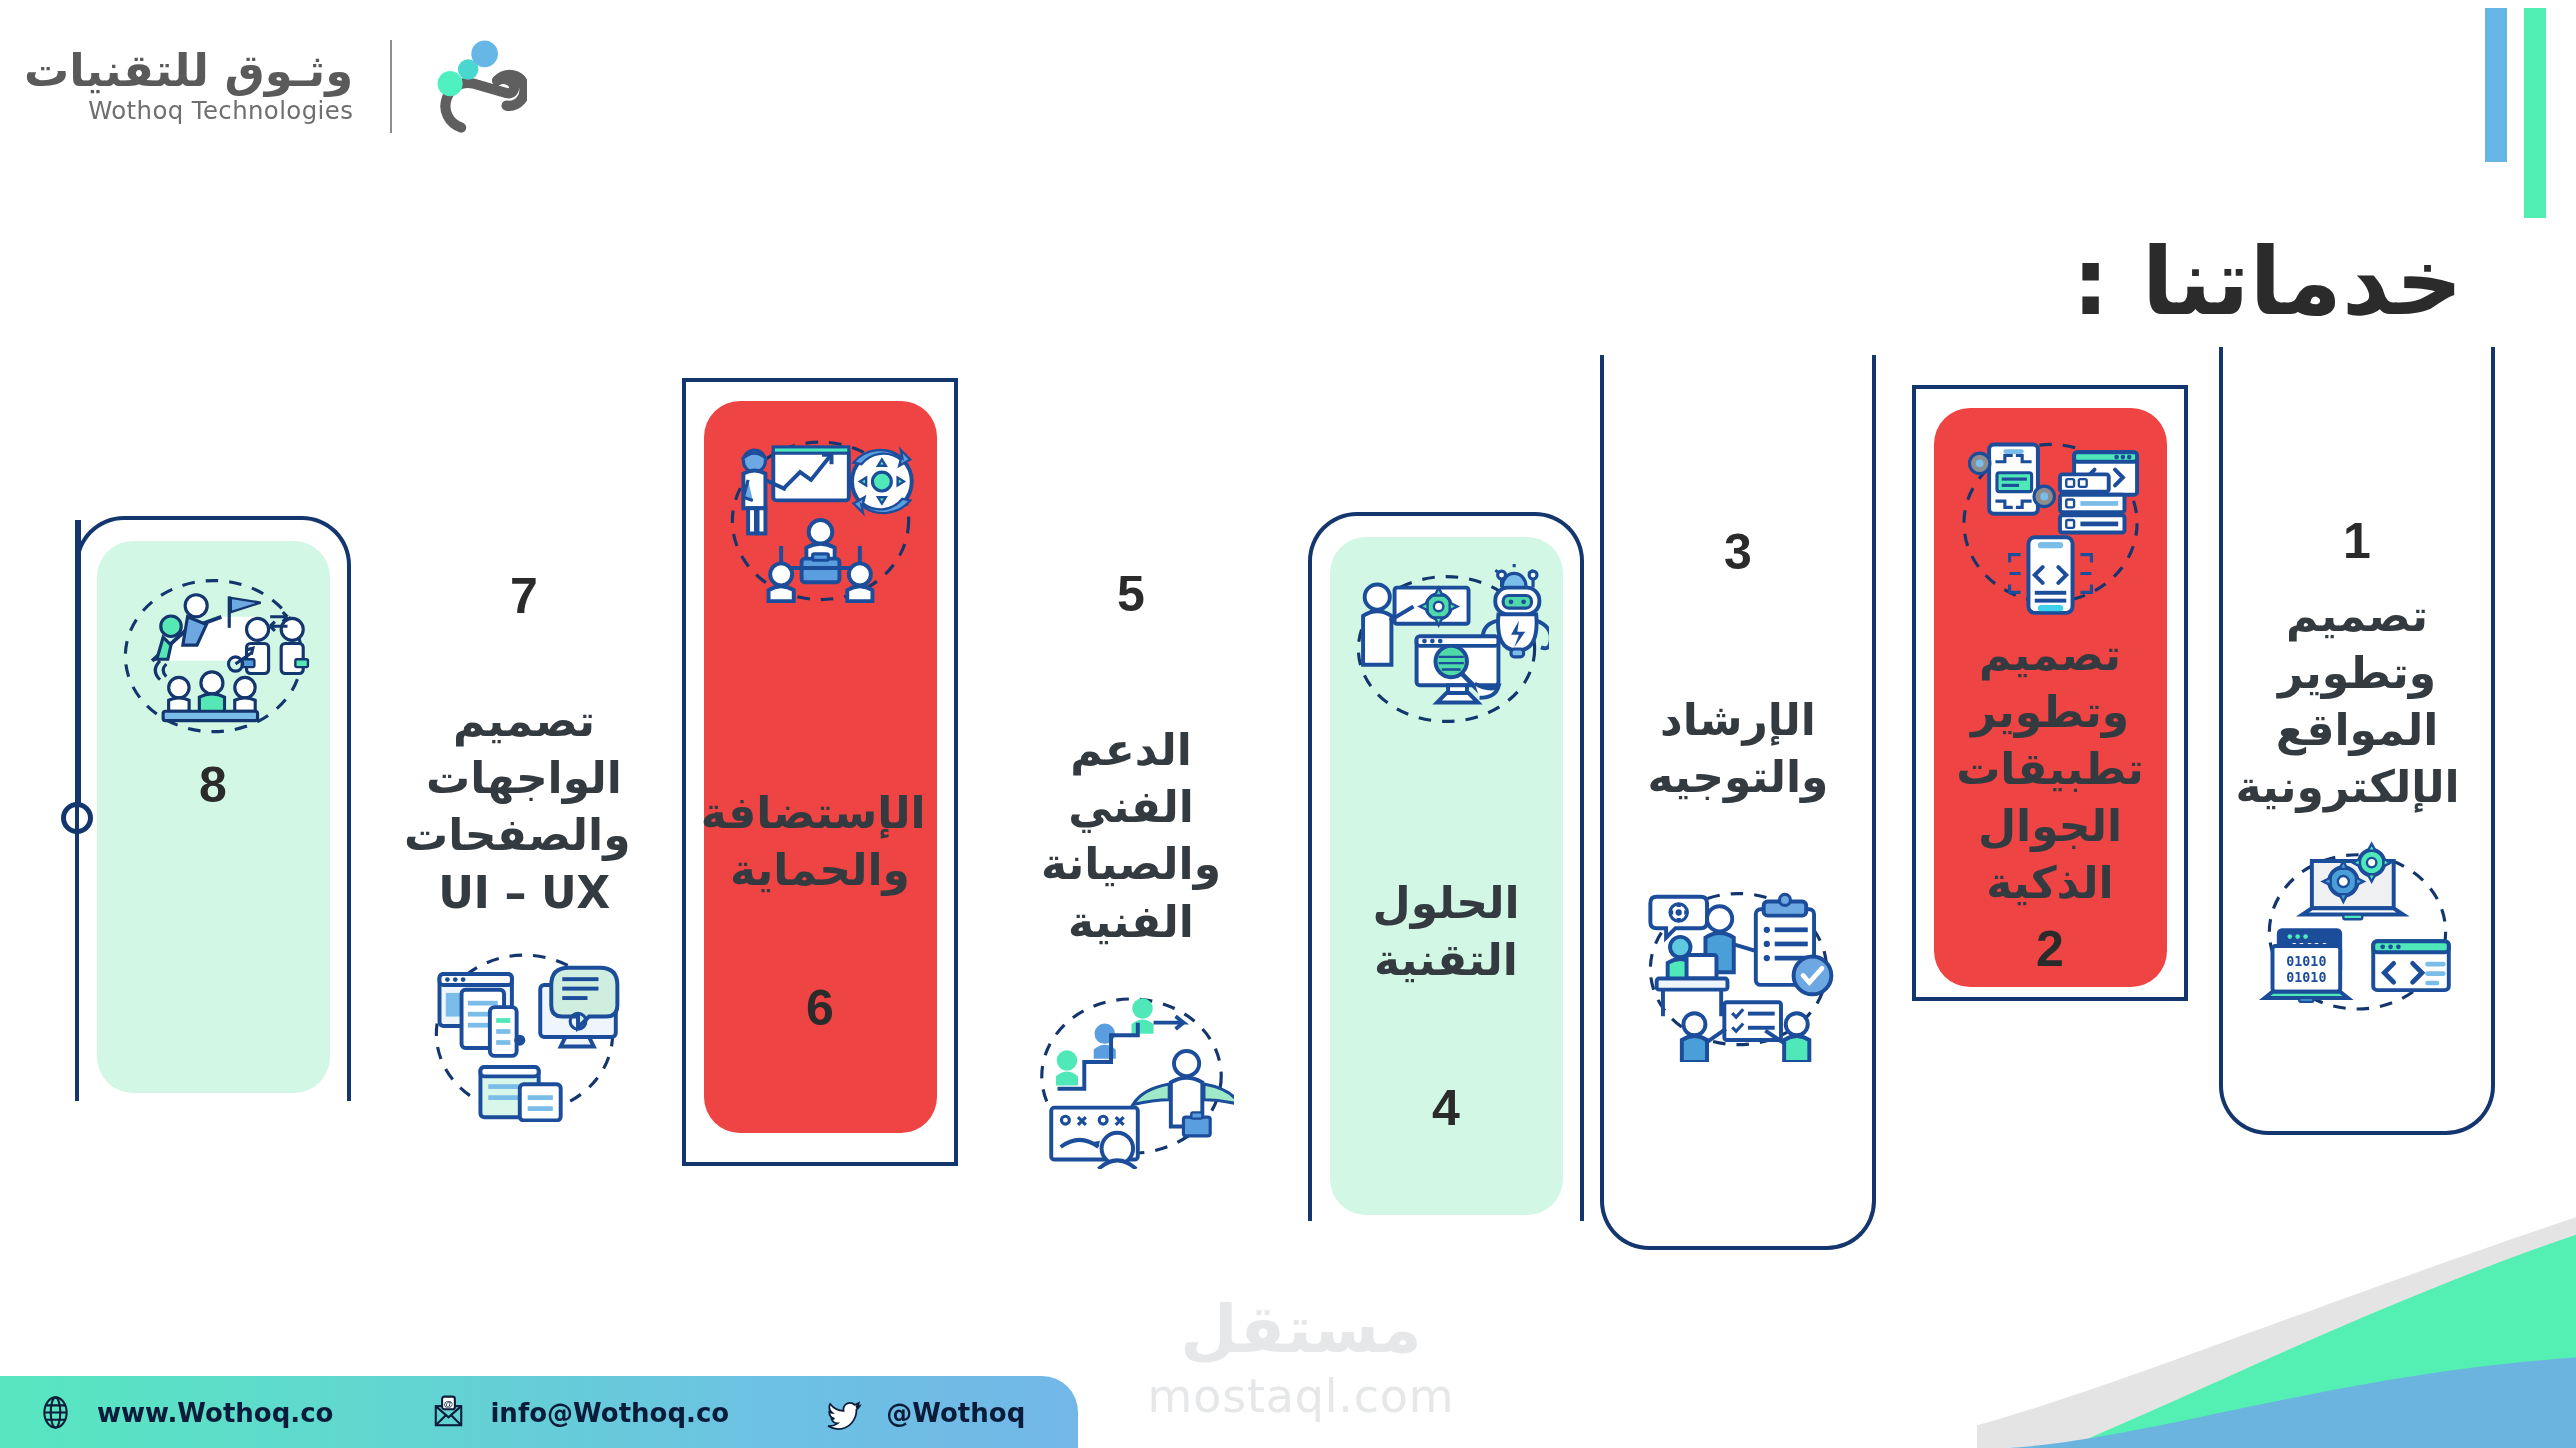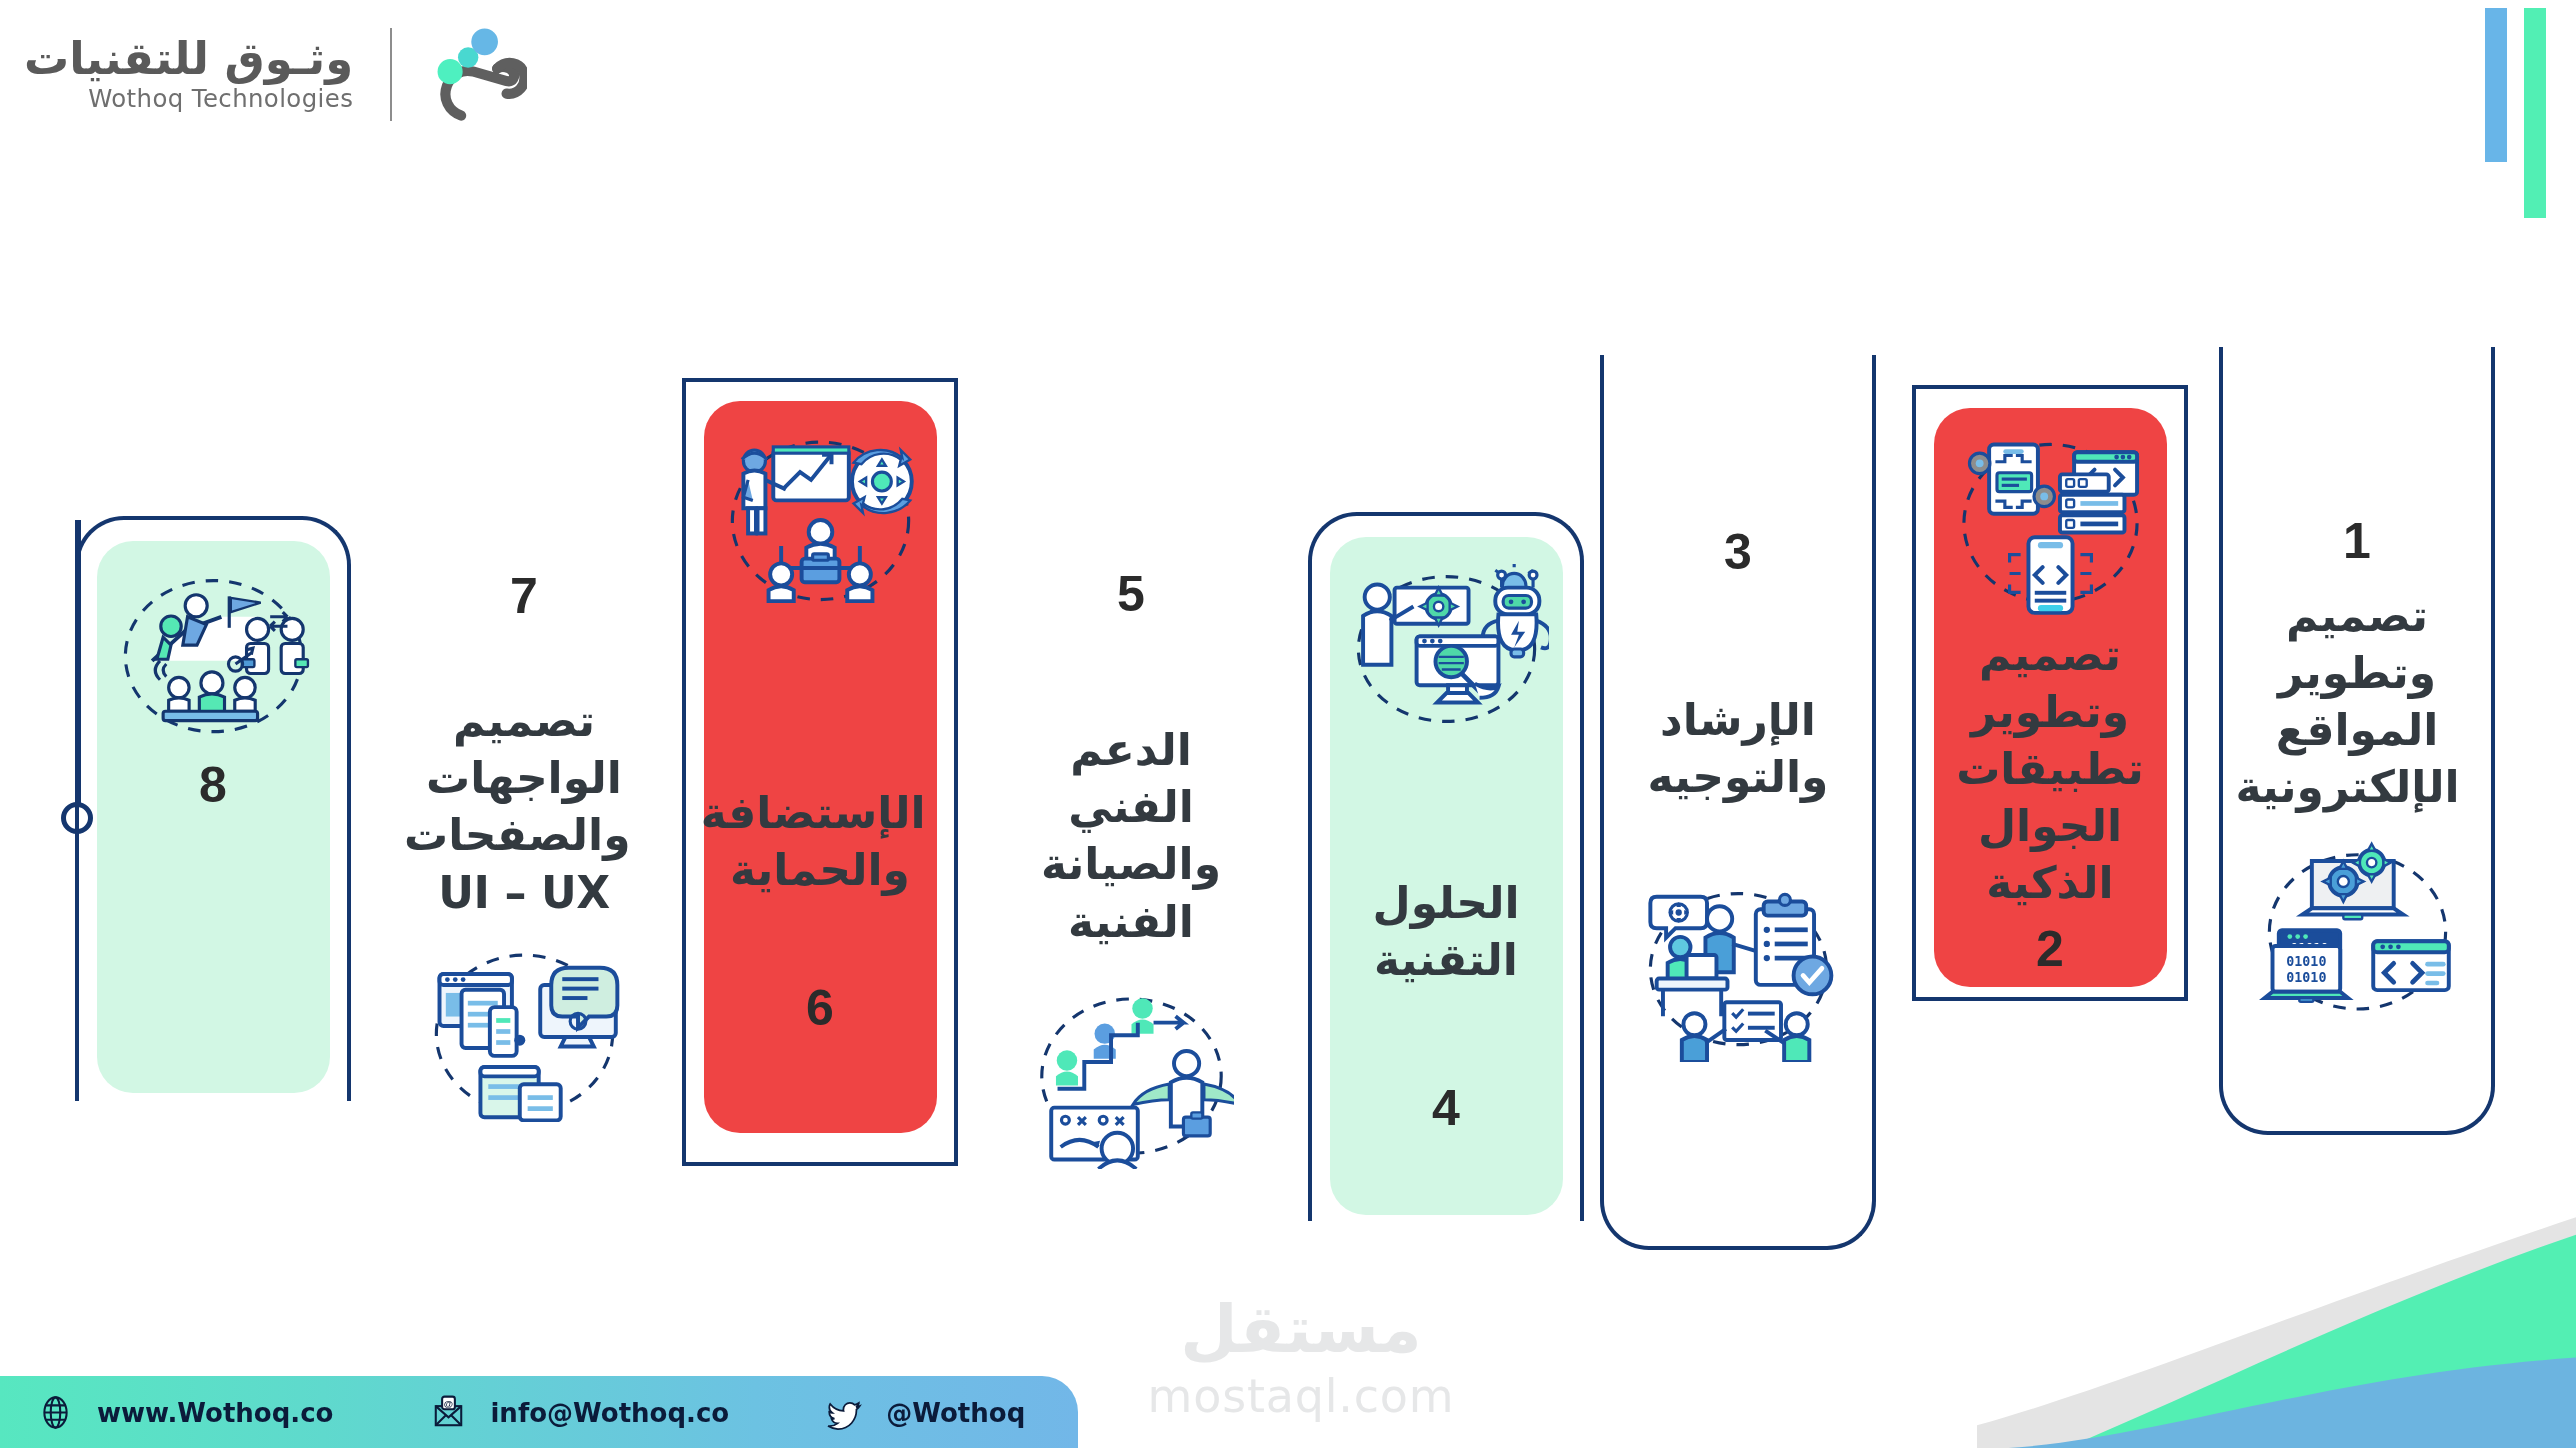--- a/index.html
+++ b/index.html
@@ -5,21 +5,21 @@
   *{box-sizing:border-box;margin:0;padding:0}
   html,body{width:2576px;height:1449px;overflow:hidden}
   body{
     background:#ffffff;
     font-family:"DejaVu Sans","Liberation Sans",sans-serif;
     position:relative;
   }
   #stage{position:absolute;inset:0;width:2576px;height:1449px;overflow:hidden}
 
   
-  .logo{position:absolute;left:24px;top:23px;display:flex;align-items:center;gap:16px}
+  .logo{position:absolute;left:24px;top:35px;display:flex;align-items:center;gap:16px}
   .logo-text{display:flex;flex-direction:column;align-items:flex-end;padding-right:20.5px}
   .logo-ar{font-size:45px;font-weight:700;color:#5a5a5a;line-height:1.06;letter-spacing:-0.8px;direction:rtl}
   .logo-en{font-size:24.4px;color:#6f6f6f;line-height:1.15;margin-top:3.2px;letter-spacing:0.4px}
   .logo-divider{width:2.4px;height:93px;background:#8d8d8d;margin:0 17.3px 0 0}
   .logo-mark{width:102px;height:102px;position:relative}
 
   
   .header{position:absolute;right:30px;top:0;display:flex;align-items:flex-start}
   .title-wrap{display:flex;flex-direction:column;align-items:flex-end;justify-content:flex-end;height:331px;padding-bottom:1.6px}
   .title{
@@ -107,20 +107,23 @@
         <path d="M46 118 C30 112 22 96 28 80 C33 66 47 58 62 62 L104 74 C112 76 116 68 112 62 C108 56 98 54 92 58" fill="none" stroke="#5f5f5f" stroke-width="13" stroke-linecap="round"></path>
         <path d="M92 58 C104 46 122 50 126 64 C130 80 118 92 104 90" fill="none" stroke="#5f5f5f" stroke-width="13" stroke-linecap="round"></path>
         <circle cx="32" cy="62" r="16" fill="#4ef0c0"></circle>
         <circle cx="55" cy="44" r="13" fill="#49d8d0"></circle>
         <circle cx="76" cy="24" r="17" fill="#66b7e6"></circle>
       </svg>
     </div>
   </div>
 
   <div class="header">
+    <div class="title-wrap">
+      <div class="title">خدماتنا :</div>
+    </div>
     <div class="bars">
       <div class="bar-blue"></div>
       <div class="bar-green"></div>
     </div>
   </div>
 
   <div class="conn" style="left:75px;top:520px;width:5.5px;height:288px;"></div>
   <div class="endcap" style="left:61px;top:802px;"></div>
 
   <div class="card up" style="left:75px;top:516px;height:585px;border-bottom:none;border-radius:49px 49px 0 0;padding-top:20.5px;">

